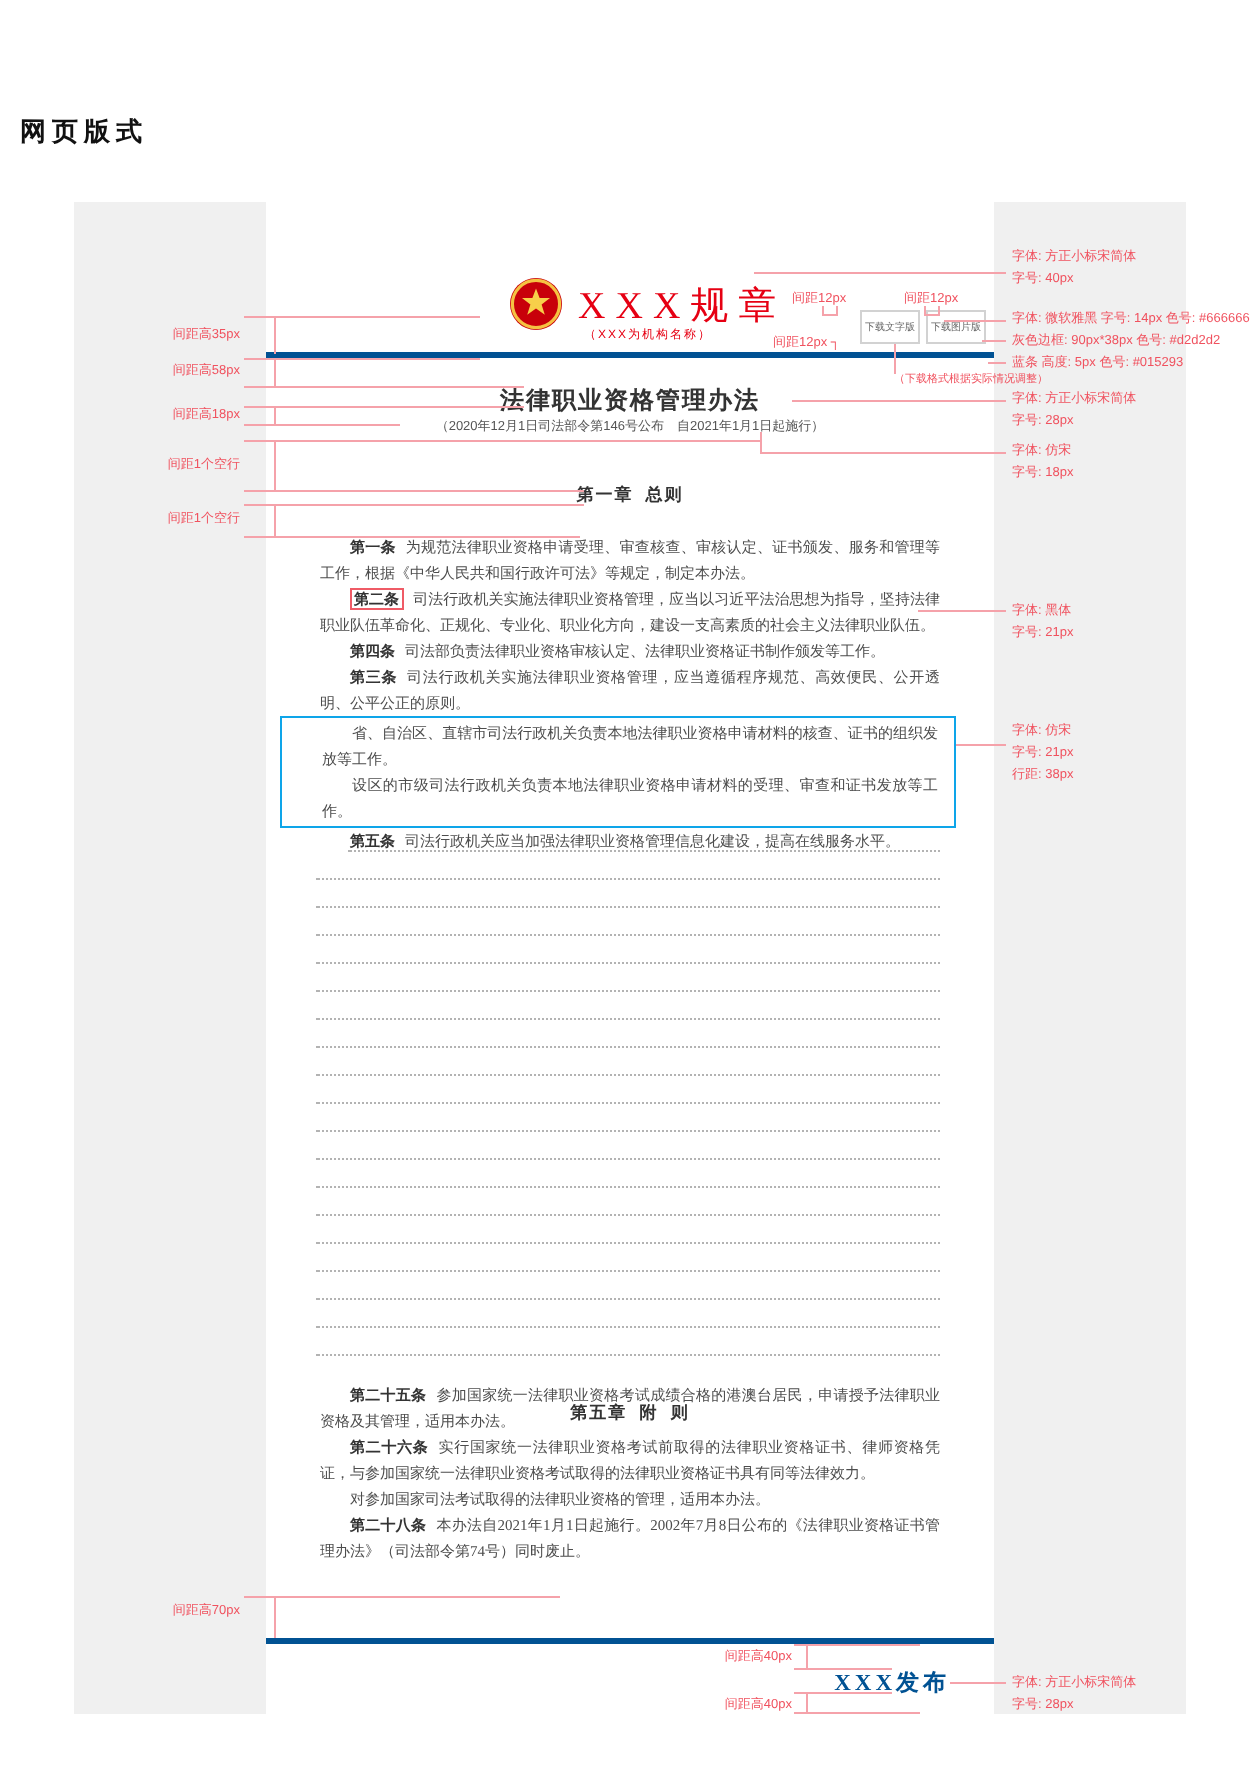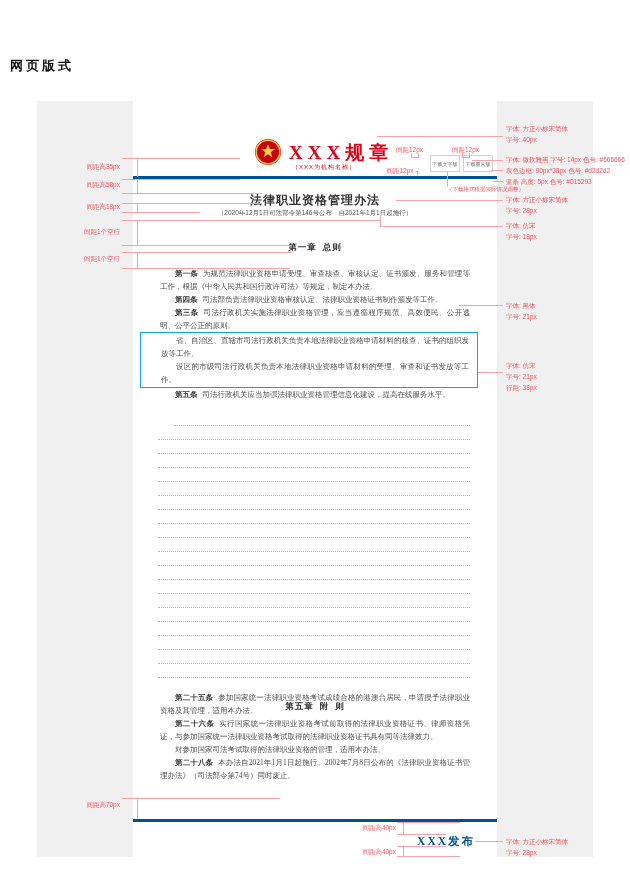--- a/index.html
+++ b/index.html
@@ -6,21 +6,21 @@
   .canvas{position:relative;width:630px;height:891px;background:#fff;overflow:hidden;
           font-family:"Liberation Sans","DejaVu Sans",sans-serif;}
   .page-label{position:absolute;left:10px;top:57px;font-size:13px;font-weight:bold;
               letter-spacing:3px;color:#111;}
   .gray-bg{position:absolute;left:37px;top:101px;width:556px;height:756px;background:#f0f0f0;}
   .white-page{position:absolute;left:133px;top:101px;width:364px;height:756px;background:#fff;z-index:1;}
 
   
   .emblem{position:absolute;left:121px;top:37px;width:28px;height:28px;}
   .org-title{position:absolute;left:156px;top:39px;font-family:"Liberation Serif","DejaVu Serif",serif;
-             font-size:19px;font-weight:bold;color:#e60013;letter-spacing:5px;white-space:nowrap;}
+             font-size:19px;font-weight:normal;color:#e60013;letter-spacing:5px;white-space:nowrap;}
   .org-note{position:absolute;left:159px;top:62px;font-size:6px;color:#e60013;letter-spacing:1px;}
   .dl-btn{position:absolute;top:54px;width:30px;height:17px;border:1px solid #d2d2d2;background:#fff;
           color:#666;font-size:5px;display:flex;align-items:center;justify-content:center;
           box-sizing:border-box;cursor:pointer;white-space:nowrap;}
   .btn-text{left:297px;} .btn-img{left:330px;}
   .blue-bar{position:absolute;left:0;width:364px;height:3px;background:#015293;}
   .bar-top{top:75px;} .bar-bottom{top:718px;}
   .dl-note{position:absolute;left:314px;top:85px;font-size:5.5px;color:#f0525f;white-space:nowrap;}
   .doc-title{position:absolute;left:0;top:91px;width:100%;text-align:center;
              font-family:Liberation Sans, sans-serif;font-size:12px;font-weight:bold;
@@ -73,20 +73,21 @@
 
     <div class="blue-bar bar-top"></div>
     <div class="dl-note">（下载格式根据实际情况调整）</div>
 
     <div class="doc-title">法律职业资格管理办法</div>
     <div class="doc-subtitle">（2020年12月1日司法部令第146号公布　自2021年1月1日起施行）</div>
     <div class="chapter chap-1">第一章 总则</div>
 
     <div class="body-block body-1">
       <p class="para"><b>第一条</b><span>为规范法律职业资格申请受理、审查核查、审核认定、证书颁发、服务和管理等工作，根据《中华人民共和国行政许可法》等规定，制定本办法。</span></p>
+      <p class="para"><b class="label-box">第二条</b><span>司法行政机关实施法律职业资格管理，应当以习近平法治思想为指导，坚持法律职业队伍革命化、正规化、专业化、职业化方向，建设一支高素质的社会主义法律职业队伍。</span></p>
       <p class="para"><b>第四条</b><span>司法部负责法律职业资格审核认定、法律职业资格证书制作颁发等工作。</span></p>
       <p class="para"><b>第三条</b><span>司法行政机关实施法律职业资格管理，应当遵循程序规范、高效便民、公开透明、公平公正的原则。</span></p>
       <div class="boxed">
         <p class="para">省、自治区、直辖市司法行政机关负责本地法律职业资格申请材料的核查、证书的组织发放等工作。</p>
         <p class="para">设区的市级司法行政机关负责本地法律职业资格申请材料的受理、审查和证书发放等工作。</p>
       </div>
       <p class="para"><b>第五条</b><span>司法行政机关应当加强法律职业资格管理信息化建设，提高在线服务水平。</span></p>
     </div>
 
     <div class="dots-wrap">

